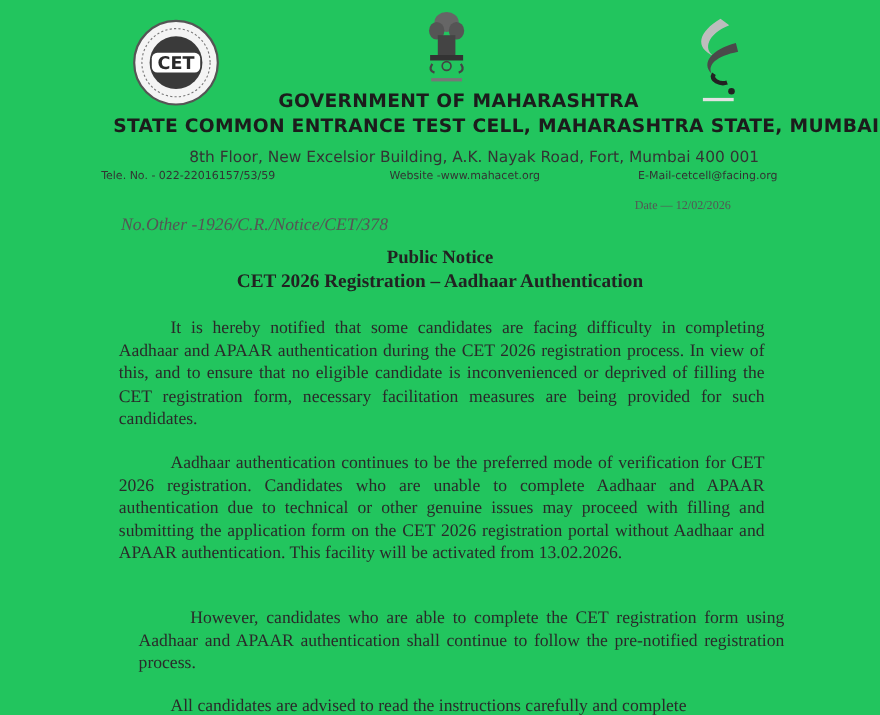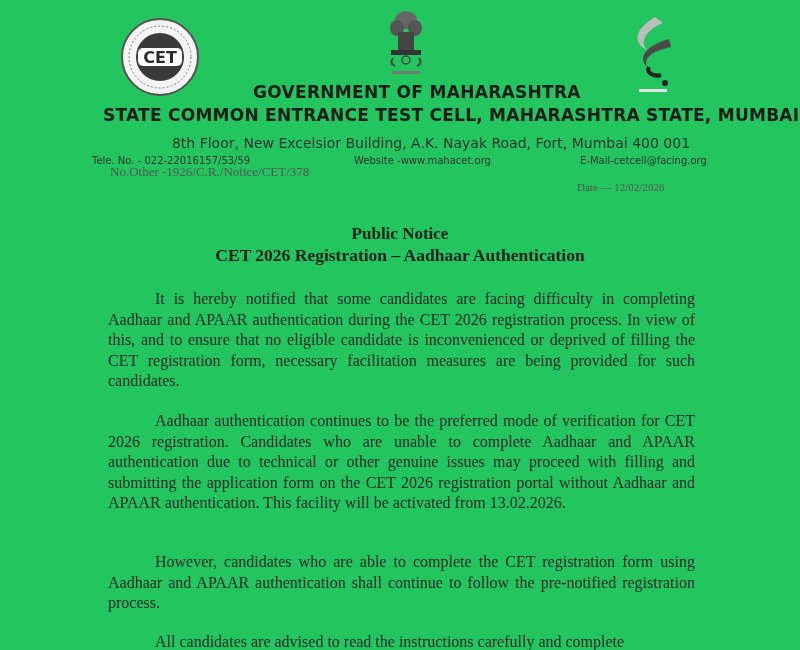--- a/index.html
+++ b/index.html
@@ -15,31 +15,31 @@
   .serif { font-family:"Liberation Serif", "DejaVu Serif", serif; }
 
   .gov-title { position:absolute; left:253px; top:82px; font-size:17px; font-weight:bold; letter-spacing:0.3px; color:#1c1c1c;text-align:center; }
   .cell-title { position:absolute; left:103px; top:105px; font-size:17px; font-weight:bold; letter-spacing:0.25px; color:#1c1c1c; white-space:nowrap; }
   .address { position:absolute; left:0; width:780px; text-align:center; top:135px; font-size:14px; color:#333;margin-left:41px; }
   .contact-row { position:absolute; top:155px; font-size:10px; color:#333; white-space:nowrap; }
   .tele { left:92px; }
   .website { left:354px; }
   .email { left:580px; }
 
-  .refno { position:absolute; left:110px; top:164px; font-size:13px; color:#555; }
+  .refno { position:absolute; left:110px; top:196px; font-size:16px; color:#555;font-style:italic; }
   .date { position:absolute; left:577px; top:181px; font-size:11px; color:#555; }
 
   .notice-head { position:absolute; left:0; width:800px; text-align:center; font-weight:bold; color:#222; }
   .nh1 { top:224px; font-size:17px; }
   .nh2 { top:245px; font-size:17.5px; }
 
   .body-text { position:absolute; left:108px; width:587px; font-size:16px; line-height:20.5px; color:#2a2a2a; text-align:justify; text-indent:47px; margin:0; }
   .p1 { top:289px; }
   .p2 { top:411px; }
-  .p3 { top:552px; }
+  .p3 { top:552px;margin-left:18px; }
   .p4 { top:632px; }
 </style>
 </head>
 <body>
 
 <div class="page">
 
   <div class="logo-cet">
     <svg width="80" height="80" viewBox="0 0 80 80">
       <circle cx="40" cy="40" r="38" fill="#f4f4f4" stroke="#555" stroke-width="2"></circle>

